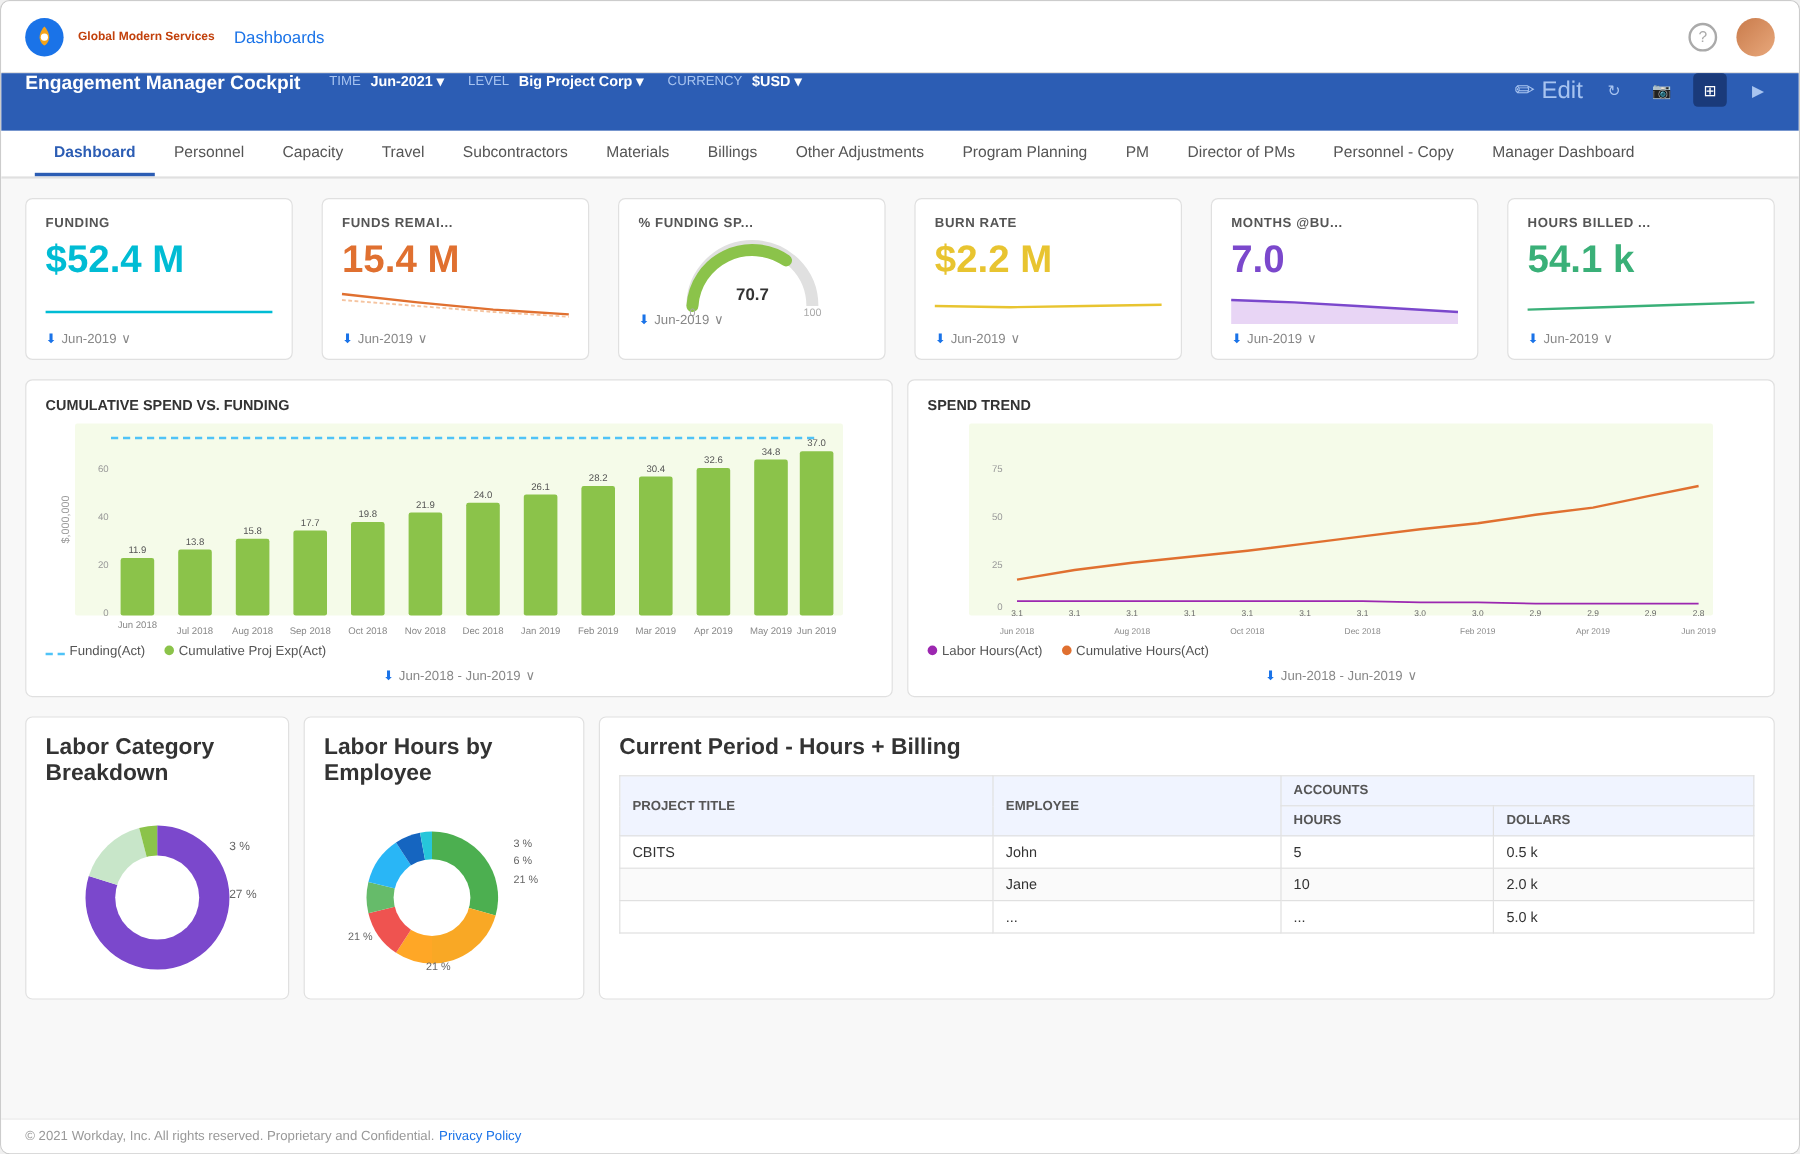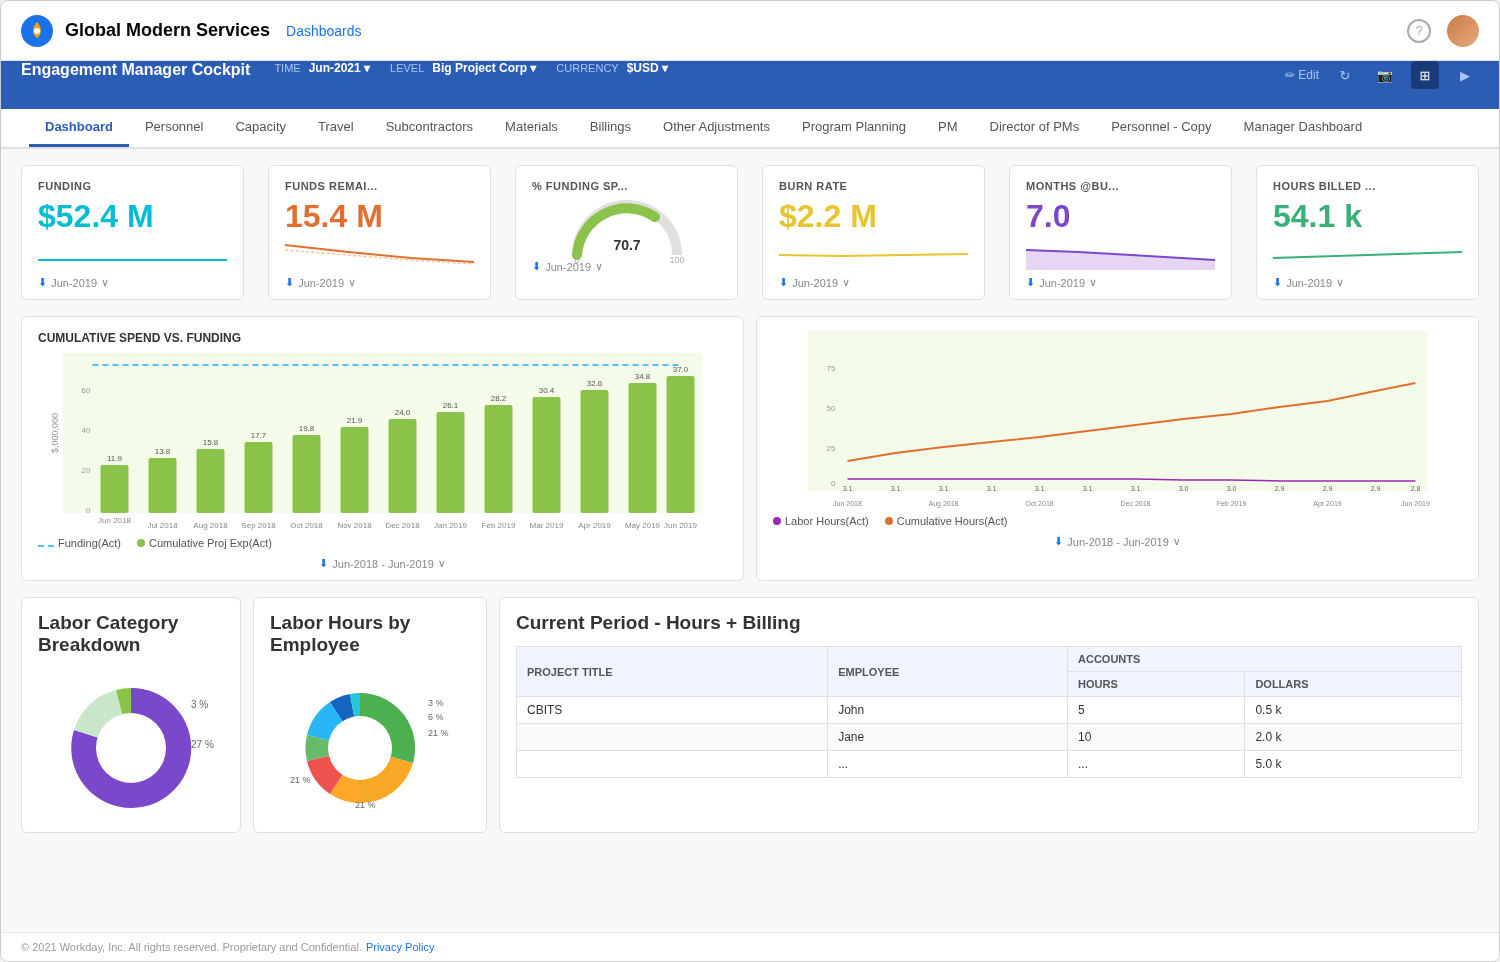--- a/index.html
+++ b/index.html
@@ -3,34 +3,34 @@
   <meta charset="utf-8">
   <style>
     * { box-sizing: border-box; margin: 0; padding: 0; }
     body { font-family: 'Segoe UI', Arial, sans-serif; background: #f0f0f0; font-size: 13px; color: #333; }
 
     .app-shell { width: 1500px; min-height: 962px; background: #fff; border: 1px solid #ccc; border-radius: 8px; overflow: hidden; display: flex; flex-direction: column; }
 
     
     .top-nav { display: flex; align-items: center; padding: 10px 20px; border-bottom: 1px solid #e0e0e0; background: #fff; height: 60px; }
     .logo { width: 32px; height: 32px; background: #1a73e8; border-radius: 50%; display: flex; align-items: center; justify-content: center; color: #fff; font-weight: bold; font-size: 16px; margin-right: 12px; }
-    .app-name { font-weight: 600; color: #000000; margin-right: 16px; font-size: 18px; }
+    .app-name { font-weight: 600; color: #c2410c; margin-right: 16px; font-size: 10px; }
     .nav-link { color: #1a73e8; font-size: 14px; cursor: pointer; }
     .top-nav-right { margin-left: auto; display: flex; align-items: center; gap: 16px; }
     .help-icon { width: 24px; height: 24px; border: 2px solid #aaa; border-radius: 50%; display: flex; align-items: center; justify-content: center; color: #aaa; font-size: 13px; cursor: pointer; }
     .avatar { width: 32px; height: 32px; border-radius: 50%; background: linear-gradient(135deg, #c97b4b, #e8a87c); }
 
     
     .header-bar { background: #2c5db4; color: #fff; display: flex; align-items: flex-start; padding: 0 20px; height: 48px; }
     .header-title { font-size: 16px; font-weight: 700; margin-right: 24px; }
     .header-filter { display: flex; align-items: center; gap: 6px; font-size: 12px; margin-right: 20px; }
     .filter-label { color: #a8c4f0; font-size: 11px; text-transform: uppercase; margin-right: 2px; }
     .filter-value { color: #fff; font-weight: 600; cursor: pointer; }
     .header-actions { margin-left: auto; display: flex; align-items: center; gap: 12px; }
-    .header-btn { color: #a8c4f0; cursor: pointer; font-size: 12px; display: flex; align-items: center; gap: 4px; }
+    .header-btn { color: #a8c4f0; cursor: pointer; font-size: 20px; display: flex; align-items: center; gap: 4px; }
     .icon-btn { width: 28px; height: 28px; border-radius: 4px; display: flex; align-items: center; justify-content: center; cursor: pointer; color: #a8c4f0; }
     .icon-btn.active-icon { background: #1a3a7a; color: #fff; }
 
     
     .tab-bar { display: flex; border-bottom: 2px solid #e0e0e0; background: #fff; padding: 0 28px; overflow-x: auto; }
     .tab { padding: 10px 16px; font-size: 13px; cursor: pointer; color: #555; border-bottom: 3px solid transparent; white-space: nowrap; }
     .tab.active { color: #2c5db4; border-bottom: 3px solid #2c5db4; font-weight: 600; }
 
     
     .main-content { flex: 1; padding: 16px 20px; background: #f8f8f8; }
@@ -310,20 +310,21 @@
         <div class="chart-legend">
           <span><span class="legend-dash" style="border-color:#4fc3f7;"></span><span>Funding(Act)</span></span>
           <span><span class="legend-dot" style="background:#8bc34a;"></span><span>Cumulative Proj Exp(Act)</span></span>
         </div>
         <div class="chart-footer">
           <span style="color:#1a73e8;">⬇</span> Jun-2018 - Jun-2019 <span>∨</span>
         </div>
       </div>
 
       <div class="chart-card">
+        <div class="chart-title">SPEND TREND</div>
         <div class="chart-area">
           <svg width="100%" height="180" viewBox="0 0 620 180">
             <rect x="0" y="0" width="620" height="160" fill="#f5fbe9" rx="2"></rect>
 
             <text x="28" y="155" text-anchor="end" font-size="8" fill="#999">0</text>
             <text x="28" y="120" text-anchor="end" font-size="8" fill="#999">25</text>
             <text x="28" y="80" text-anchor="end" font-size="8" fill="#999">50</text>
             <text x="28" y="40" text-anchor="end" font-size="8" fill="#999">75</text>
 
             <polyline points="40,130 88,122 136,116 184,111 232,106 280,100 328,94 376,88 424,83 472,76 520,70 568,60 608,52" fill="none" stroke="#e07030" stroke-width="2"></polyline>

